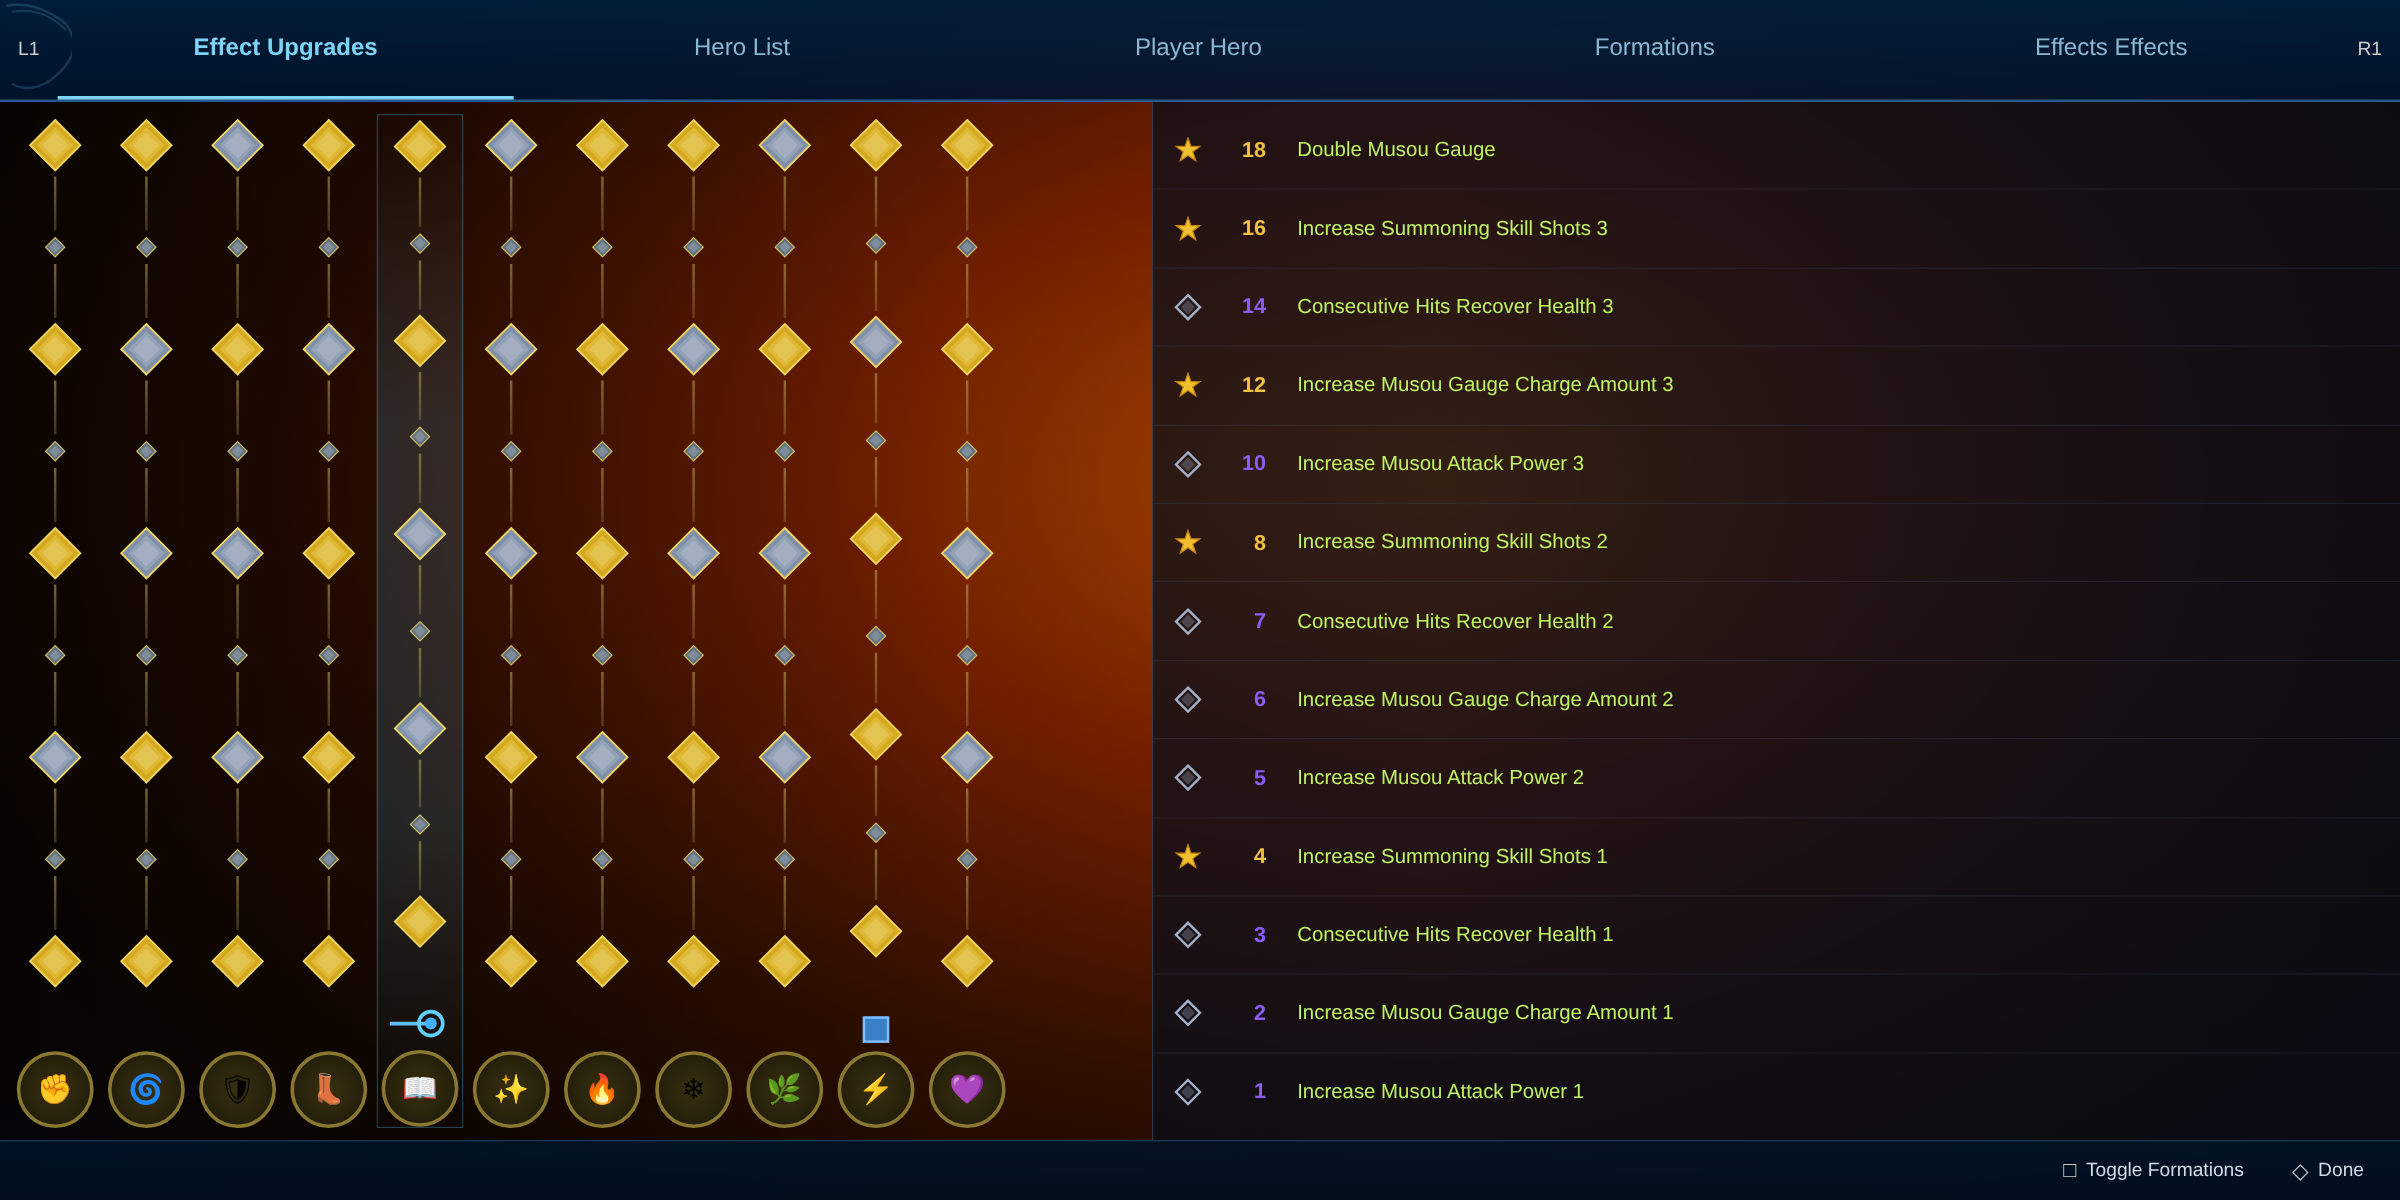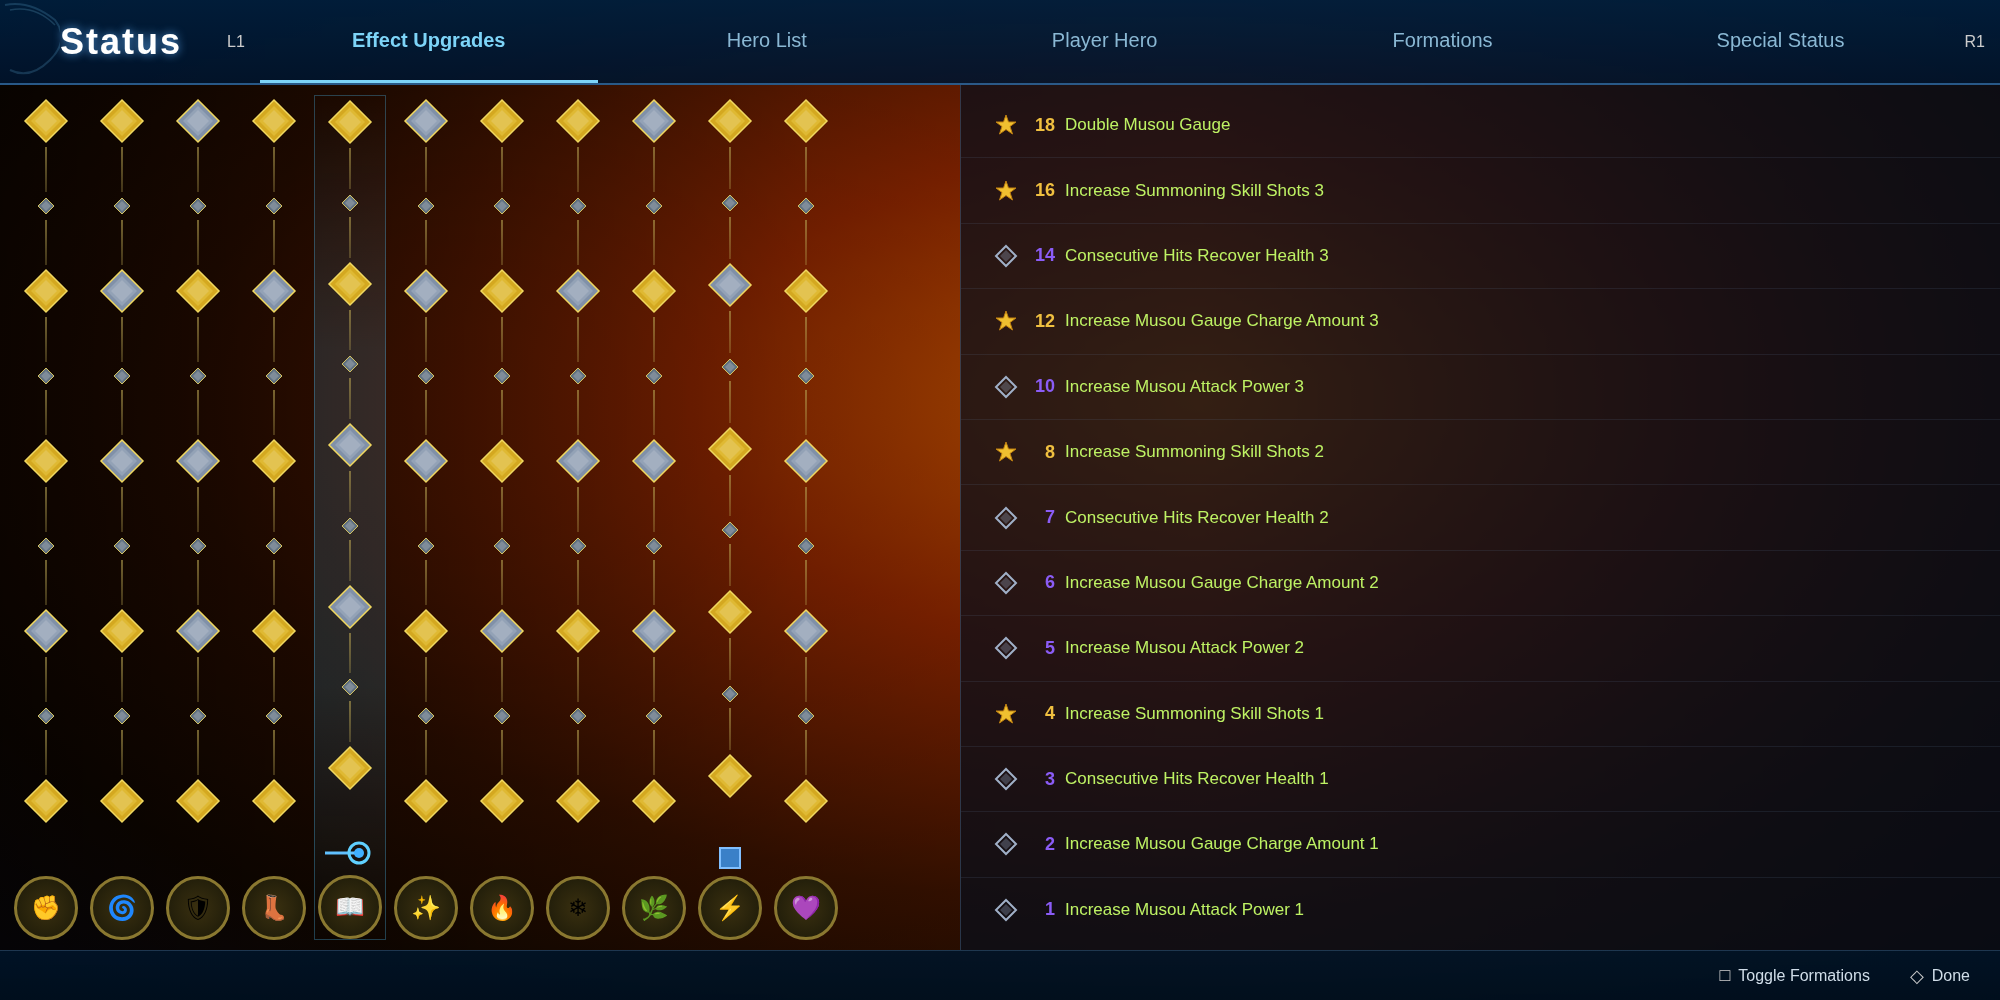--- a/index.html
+++ b/index.html
@@ -207,23 +207,24 @@
       border-left: 1px solid rgba(100,150,200,0.3);
       display: flex;
       flex-direction: column;
       padding: 8px 0;
       overflow: hidden;
     }
 
     .effect-row {
       display: flex;
       align-items: center;
-      padding: 6px 20px 6px 31px;
+      padding: 6px 20px 6px 15px;
       flex: 1;
       border-bottom: 1px solid rgba(100,130,160,0.15);
+      gap: 16px;
     }
     .effect-row:last-child { border-bottom: none; }
 
     .effect-icon {
       width: 28px;
       height: 28px;
       display: flex;
       align-items: center;
       justify-content: center;
       flex-shrink: 0;
@@ -283,31 +284,28 @@
 <div class="bg"></div>
 <div class="bg-overlay"></div>
 
 <div class="header">
 
   <svg class="top-swirl" width="60" height="85" viewBox="0 0 60 85">
     <path d="M5,5 Q30,0 55,20 Q70,40 50,60 Q30,80 10,70" stroke="#4a8ab0" stroke-width="2" fill="none" opacity="0.5"></path>
     <path d="M10,10 Q35,5 55,25" stroke="#6ab0d0" stroke-width="1.5" fill="none" opacity="0.4"></path>
   </svg>
 
-  <div class="title-area">
-    <span class="title-text">Status</span>
-  </div>
 
   <div class="nav-tabs">
     <span class="l1-badge">L1</span>
     <div class="nav-tab active">Effect Upgrades</div>
     <div class="nav-tab">Hero List</div>
     <div class="nav-tab">Player Hero</div>
     <div class="nav-tab">Formations</div>
-    <div class="nav-tab">Special Status</div>
+    <div class="nav-tab">Effects Effects</div>
     <span class="r1-badge">R1</span>
   </div>
 </div>
 
 <div class="main">
 
   <div class="skill-panel" id="skill-panel">
 
   <div class="skill-column">
         <div class="diamond-node">

